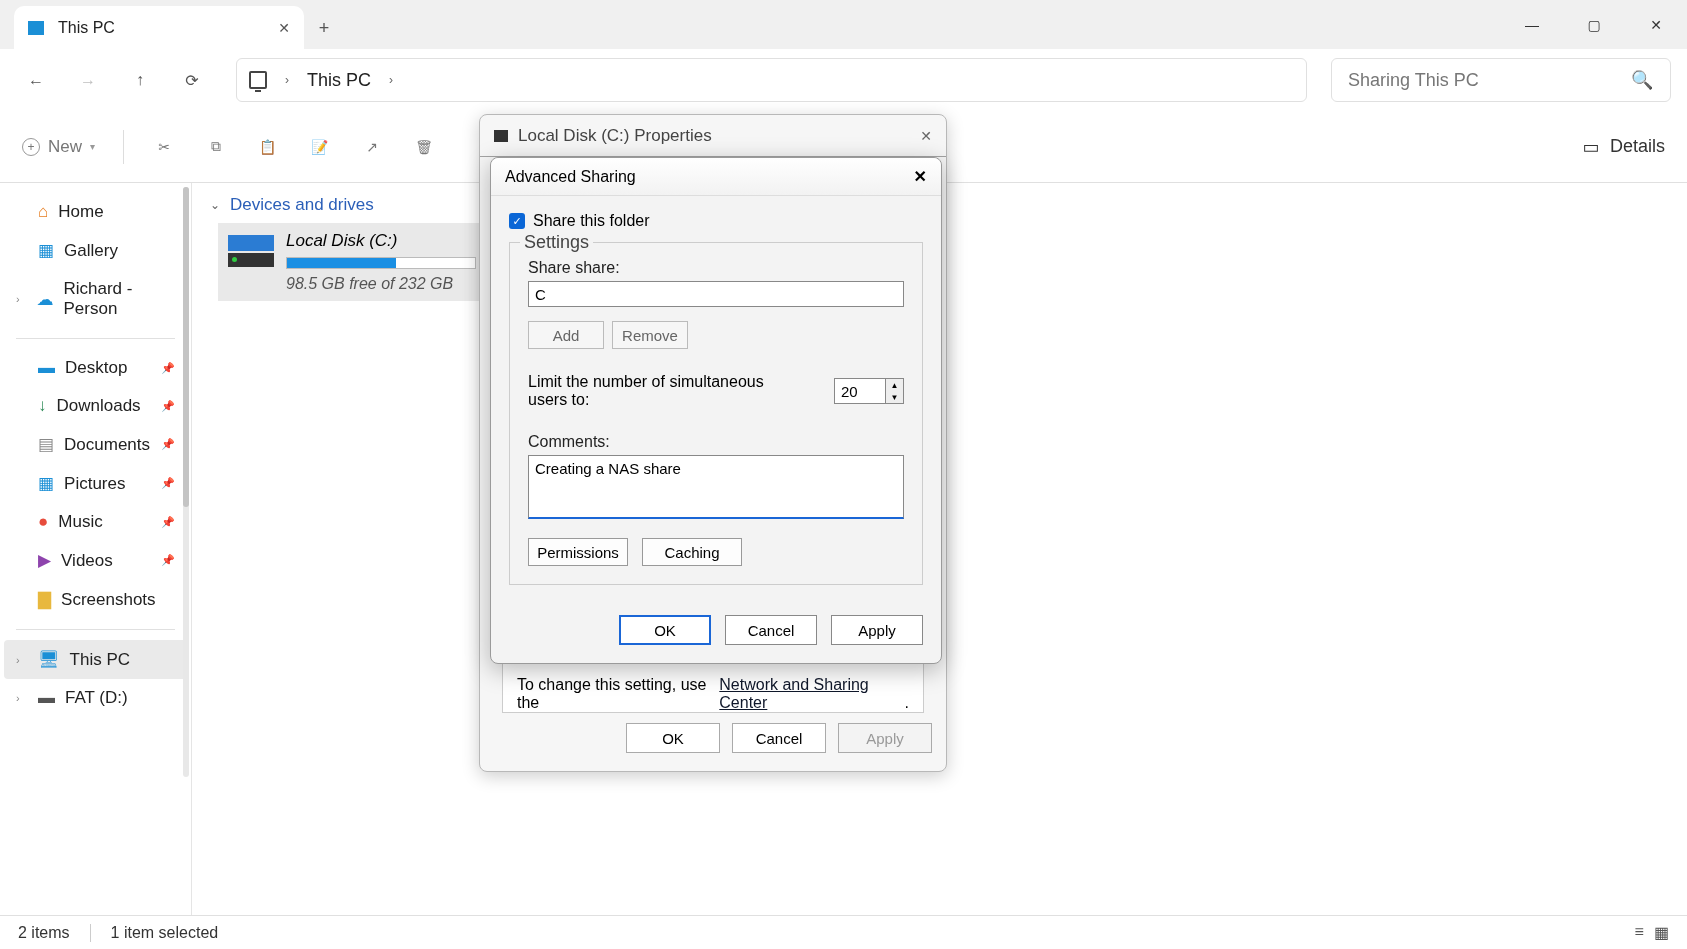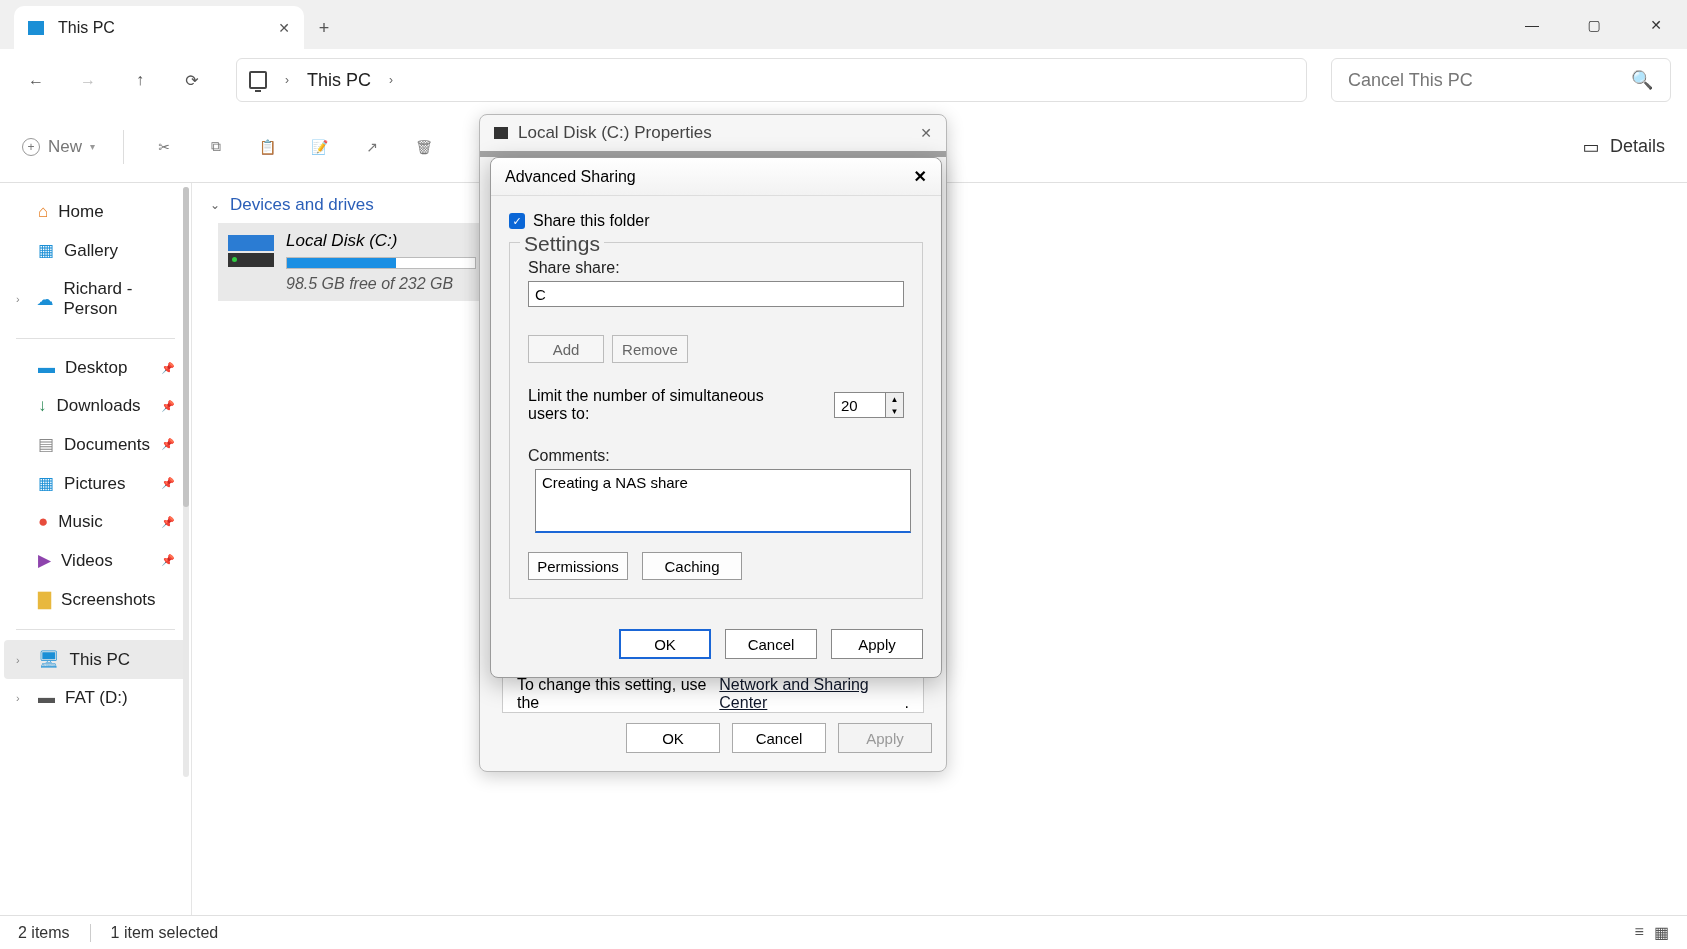--- a/index.html
+++ b/index.html
@@ -61,48 +61,48 @@
   .drive-bar-fill { height:100%; background:#1a8fe3; width:60%; }
   .drive-free { font-size:16px; color:#555; }
 
   
   .status-bar { position:absolute; bottom:0; left:0; right:0; height:34px; background:#fff; border-top:1px solid #e0e0e0; display:flex; align-items:center; padding:0 18px; gap:20px; font-size:16px; color:#333; }
   .status-sep { width:1px; height:18px; background:#ccc; }
   .view-icons { margin-left:auto; display:flex; gap:10px; color:#555; }
 
   
   .dlg-props { position:absolute; left:479px; top:114px; width:468px; height:658px; background:#f6f6f6; border:1px solid #b8b8b8; border-radius:8px; box-shadow:0 4px 18px rgba(0,0,0,0.2); }
-  .dlg-props-title { height:42px; display:flex; align-items:center; padding:0 14px; gap:10px; border-bottom:6px solid #a3a3a3; font-size:17px; color:#444; border-top-left-radius:8px; border-top-right-radius:8px; }
+  .dlg-props-title { height:42px; display:flex; align-items:center; padding:0 14px; gap:10px; border-bottom:1px solid #a3a3a3; font-size:17px; color:#444; border-top-left-radius:8px; border-top-right-radius:8px; }
   .dlg-props-title .x { margin-left:auto; color:#666; font-size:14px; }
   .dlg-props-body { padding:18px; position:relative; height:calc(100% - 42px); }
   .hint-box { position:absolute; left:22px; right:22px; top:500px; height:56px; background:#fff; border:1px solid #ccc; display:flex; align-items:flex-end; padding:0 14px; font-size:16px; }
   .hint-box a { color:#0f172a; text-decoration:underline; margin-left:4px; }
   .dlg-props-buttons { position:absolute; bottom:18px; right:14px; display:flex; gap:12px; }
   .dlg-btn { min-width:94px; height:30px; border:1px solid #aaa; background:#fff; font-size:15px; }
   .dlg-btn.disabled { color:#999; background:#f3f3f3; }
 
   
   .dlg-adv { position:absolute; left:490px; top:157px; width:452px; background:#f3f3f3; border:1px solid #9a9a9a; border-radius:8px; box-shadow:0 6px 24px rgba(0,0,0,0.28); }
   .dlg-adv-title { height:38px; display:flex; align-items:center; background:linear-gradient(#fff,#f2f2f2); padding:0 14px; font-size:16px; border-top-left-radius:8px; border-top-right-radius:8px; border-bottom:1px solid #ddd; }
   .dlg-adv-title .x { margin-left:auto; font-size:16px; font-weight:bold; }
   .dlg-adv-body { padding:16px 18px; }
   .cb-row { display:flex; align-items:center; gap:8px; font-size:16px; margin-bottom:12px; }
   .cb-box { width:16px; height:16px; background:#0a66d6; border-radius:3px; display:flex; align-items:center; justify-content:center; color:#fff; font-size:11px; }
   .fieldset { border:1px solid #ccc; padding:16px 18px 18px; position:relative; }
-  .fieldset-legend { position:absolute; top:-11px; left:10px; background:#f3f3f3; padding:0 4px; font-size:21px; color:#444; }
+  .fieldset-legend { position:absolute; top:-11px; left:10px; background:#f3f3f3; padding:0 4px; font-size:18px; color:#444; }
   .label { font-size:16px; color:#222; margin-bottom:4px; display:block; }
   .tf { width:100%; height:26px; border:1px solid #888; background:#fff; padding:2px 6px; font-size:15px; }
-  .btn-row { display:flex; gap:8px; margin-top:28px; }
+  .btn-row { display:flex; gap:8px; margin-top:14px; }
   .small-btn { min-width:76px; height:28px; border:1px solid #bbb; background:#f6f6f6; font-size:15px; color:#666; }
   .limit-row { display:flex; align-items:center; gap:32px; margin-top:24px; font-size:16px; }
   .spinner { display:flex; width:72px; height:26px; border:1px solid #888; background:#fff; }
   .spinner input { border:0; width:50px; padding:2px 6px; font-size:15px; }
   .spinner-btns { width:18px; display:flex; flex-direction:column; border-left:1px solid #888; }
   .spinner-btns span { flex:1; display:flex; align-items:center; justify-content:center; font-size:8px; background:#eee; }
-  .comments-area { width:100%; height:64px; border:1px solid #888; border-bottom:2px solid #1a66d6; background:#fff; padding:4px 6px; font-size:15px; resize:none; font-family:inherit;margin-left:7px; }
+  .comments-area { width:100%; height:64px; border:1px solid #888; border-bottom:2px solid #1a66d6; background:#fff; padding:4px 6px; font-size:15px; resize:none; font-family:inherit; }
   .pc-row { display:flex; gap:14px; margin-top:16px; }
   .pc-btn { min-width:100px; height:28px; border:1px solid #999; background:#fdfdfd; font-size:15px; }
   .adv-footer { display:flex; gap:14px; justify-content:flex-end; padding:14px 18px 18px; }
   .footer-btn { min-width:92px; height:30px; border:1px solid #888; background:#fff; font-size:15px; }
   .footer-btn.primary { border:2px solid #1a66d6; }
 
   .ico { display:inline-flex; width:18px; height:18px; align-items:center; justify-content:center; }
 </style>
 </head>
 <body>
@@ -126,21 +126,21 @@
   <div class="nav-btn disabled">→</div>
   <div class="nav-btn">↑</div>
   <div class="nav-btn">⟳</div>
   <div class="breadcrumb-box">
     <span class="ico bc-icon"></span>
     <span class="bc-sep">›</span>
     <span class="bc-text">This PC</span>
     <span class="bc-sep">›</span>
   </div>
   <div class="search-box">
-    <span>Cancel This PC</span>
+    <span>Sharing This PC</span>
     <span class="search-icon">🔍</span>
   </div>
 </div>
 
 <div class="toolbar-row">
   <div class="tool-new">
     <span class="tool-new-icon">+</span>
     <span>New</span>
     <span style="font-size:10px;color:#999">▾</span>
   </div>

